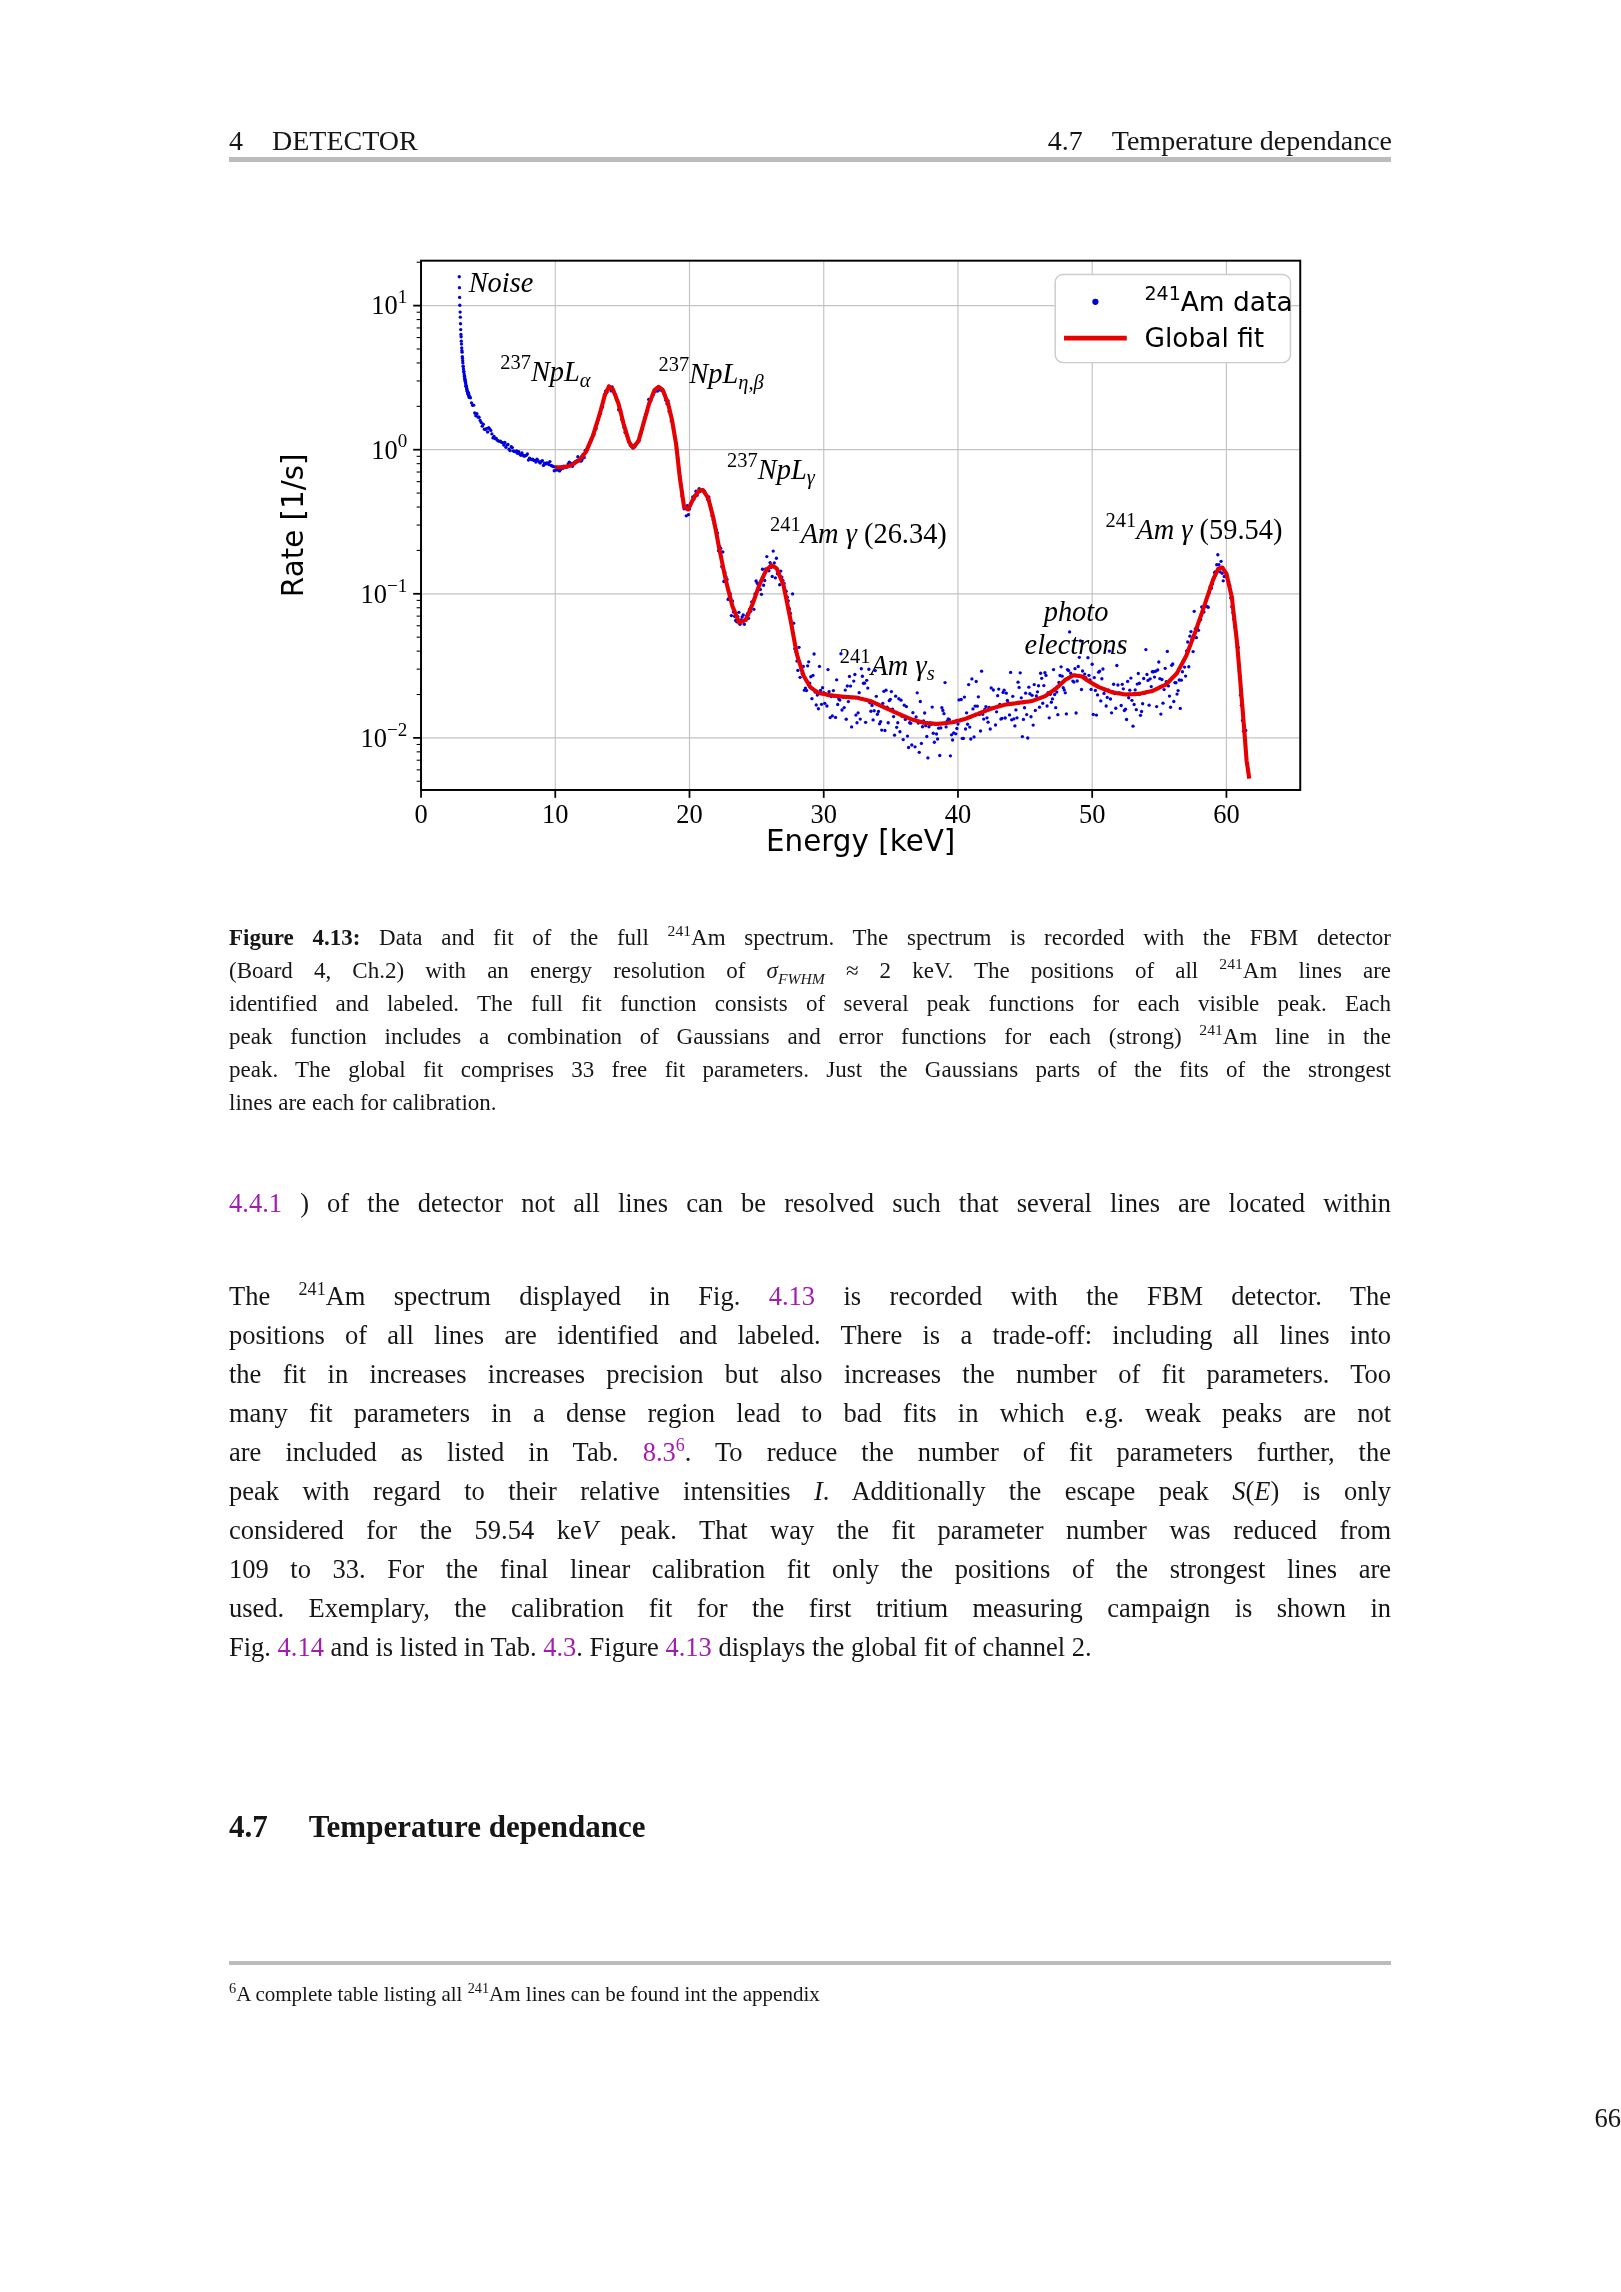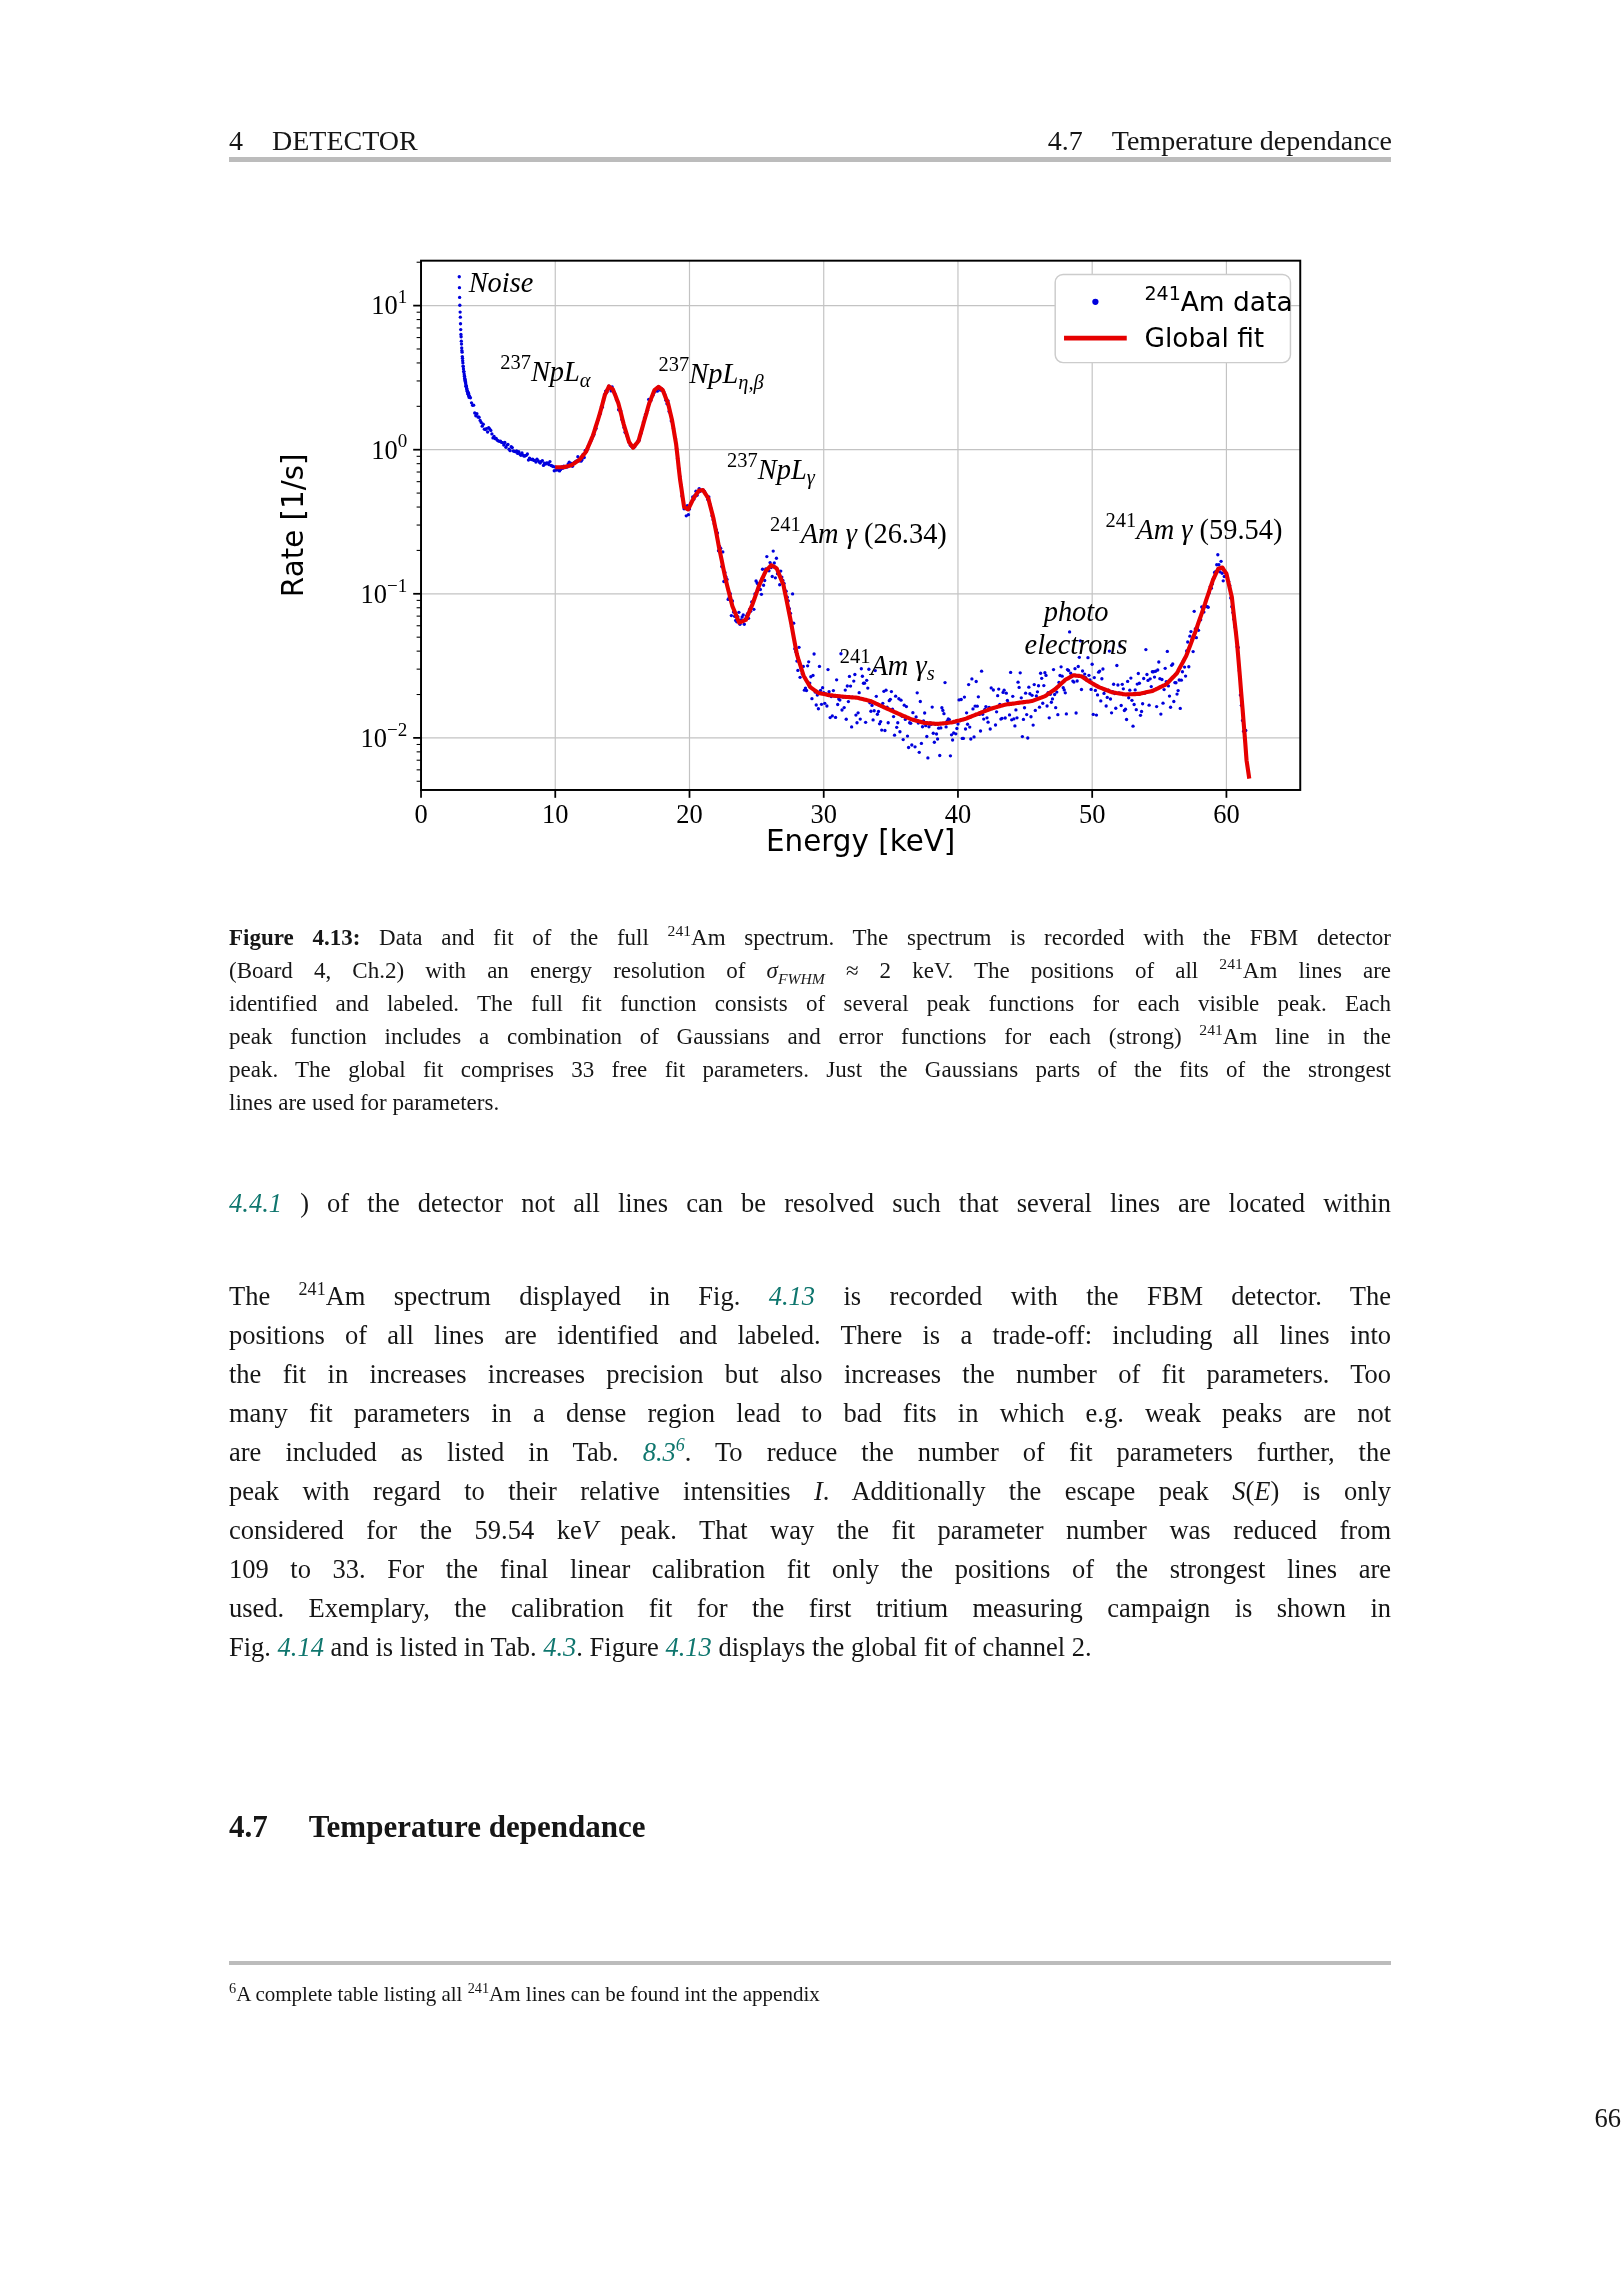--- a/index.html
+++ b/index.html
@@ -16,21 +16,21 @@
   .chart{width:1088px;height:647px;}
   .caption{position:absolute;left:229px;top:921px;width:1162px;font-size:23px;line-height:33px;}
   .body{position:absolute;left:229px;width:1162px;font-size:26.5px;line-height:39px;}
   .p1{top:1184px;}
   .p2{top:1277px;}
   .p3{top:1876px;}
   .jl{text-align:justify;text-align-last:justify;}
   .ll{text-align:left;}
   sup{font-size:68%;line-height:0;}
   sub{font-size:68%;line-height:0;}
-  a.ref{color:#0f766e;text-decoration:none;cursor:pointer;font-style:italic;}
+  a.ref{color:#a21caf;text-decoration:none;cursor:pointer;}
   .sect{position:absolute;left:229px;top:1809px;margin:0;font-size:31px;font-weight:bold;}
   .sect .snum{margin-right:41px;}
   .footnote{position:absolute;left:229px;top:1980px;width:1162px;font-size:21px;line-height:29px;}
   .pageno{position:absolute;left:0;top:2103px;width:100%;text-align:right;font-size:26.5px;}
 </style>
 </head>
 <body>
 
 <div class="page">
 
@@ -924,21 +924,21 @@
           </g>
         </svg></div>
   </figure>
 
   <div class="caption">
       <div class="jl"><strong>Figure 4.13:</strong>  Data and fit of the full <sup>241</sup>Am spectrum.  The spectrum is recorded with the FBM detector</div>
       <div class="jl">(Board 4, Ch.2) with an energy resolution of <i>σ<sub>FWHM</sub></i> ≈ 2 keV.  The positions of all <sup>241</sup>Am lines are</div>
       <div class="jl">identified and labeled.  The full fit function consists of several peak functions for each visible peak.  Each</div>
       <div class="jl">peak function includes a combination of Gaussians and error functions for each (strong) <sup>241</sup>Am line in the</div>
       <div class="jl">peak.  The global fit comprises 33 free fit parameters.  Just the Gaussians parts of the fits of the strongest</div>
-      <div class="ll">lines are used for parameters.</div>
+      <div class="ll">lines are each for calibration.</div>
     </div>
 
   <div class="body p1">
       <div class="jl"><a class="ref">4.4.1</a> ) of the detector not all lines can be resolved such that several lines are located within</div>
     </div>
 
   <div class="body p2">
       <div class="jl">The <sup>241</sup>Am spectrum displayed in Fig.  <a class="ref">4.13</a> is recorded with the FBM detector.  The</div>
       <div class="jl">positions of all lines are identified and labeled.  There is a trade-off: including all lines into</div>
       <div class="jl">the fit in increases increases precision but also increases the number of fit parameters.  Too</div>

